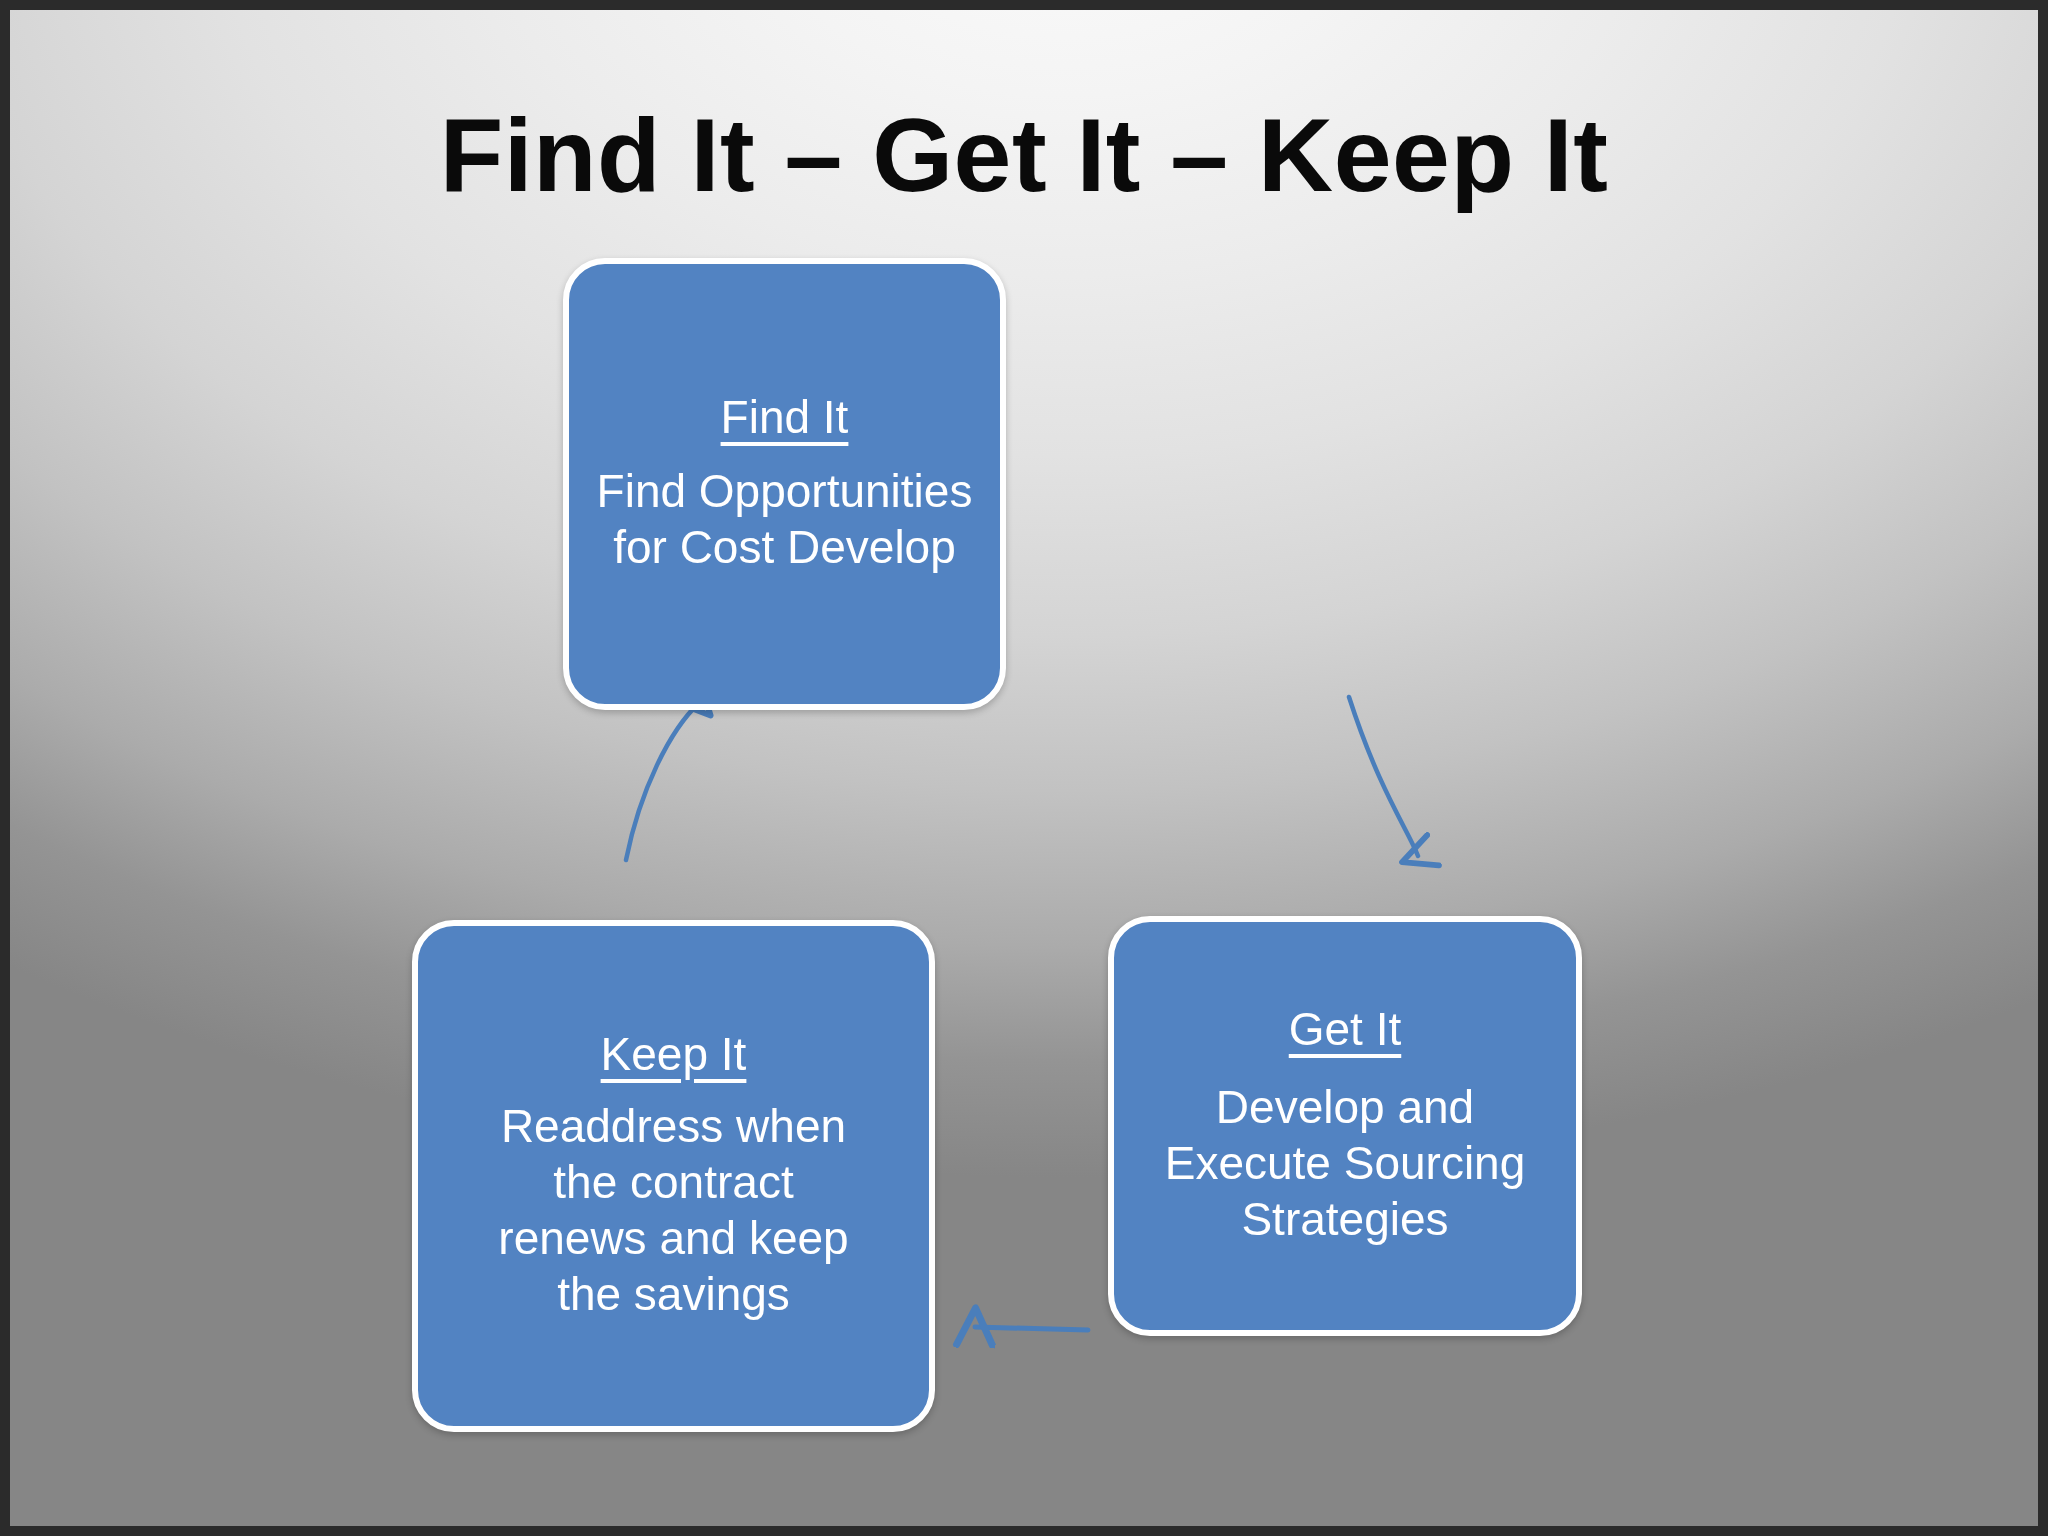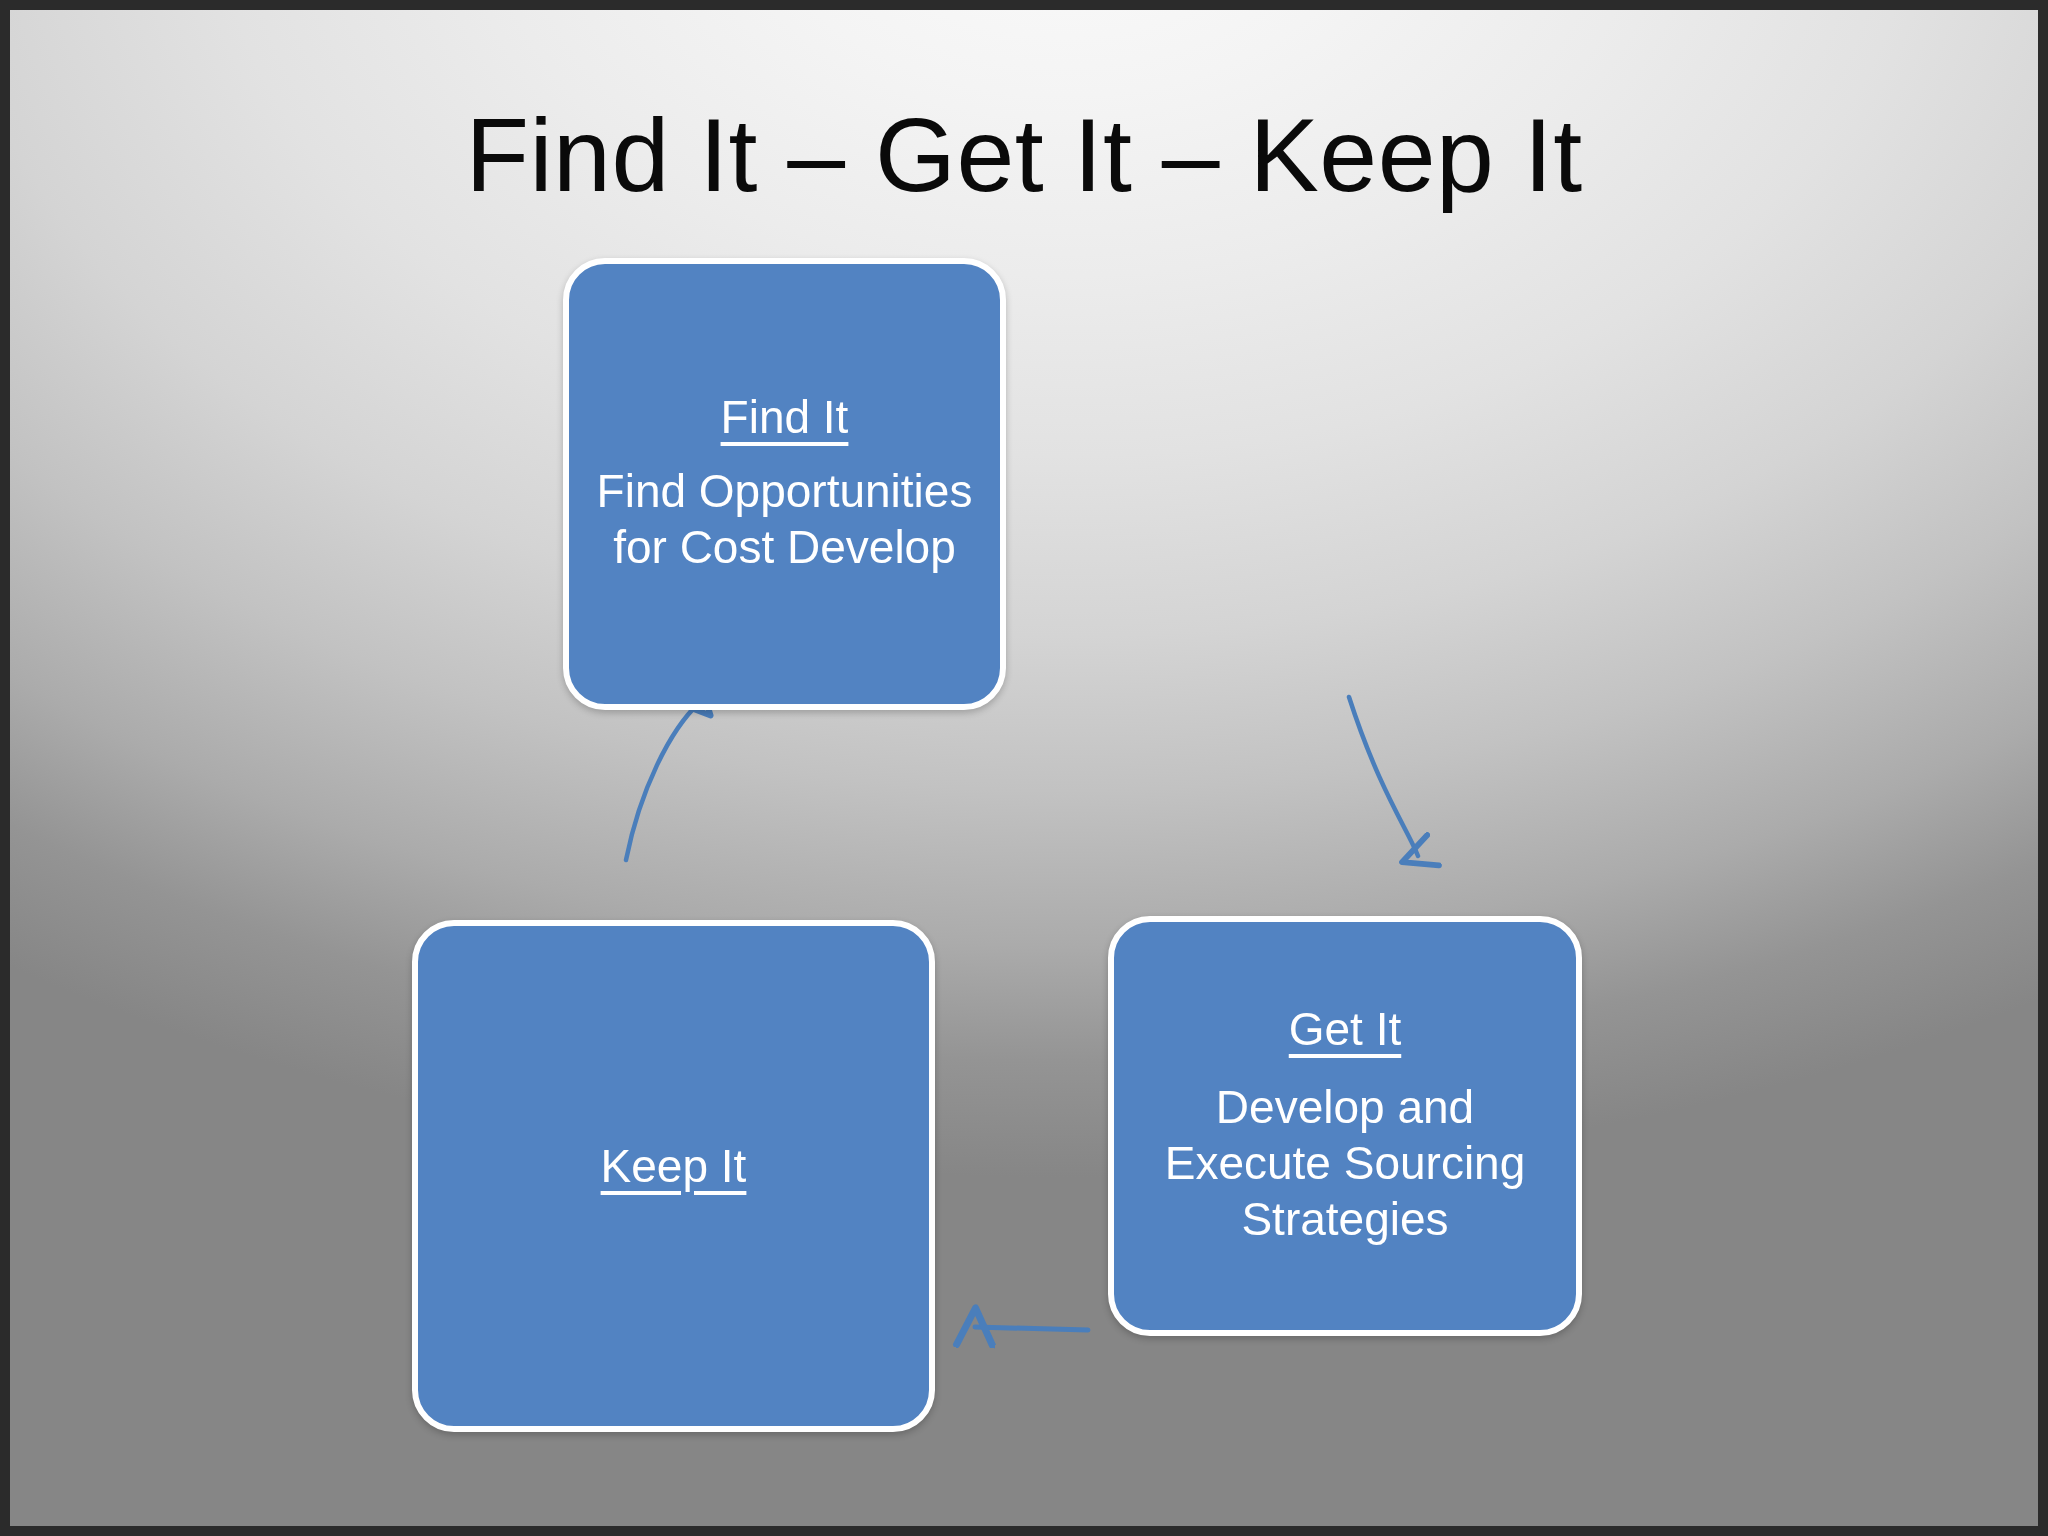--- a/index.html
+++ b/index.html
@@ -44,21 +44,21 @@
   
   .title {
     position: absolute;
     left: 0;
     right: 0;
     top: 96px;
     text-align: center;
     color: #0a0a0a;
     font-size: 104px;
     line-height: 1.15;
-    font-weight: 400;
+    font-weight: 700;
     letter-spacing: 0.5px;
     white-space: nowrap;
     font-family: "Liberation Sans", sans-serif;
   }
 
   
   .node {
     position: absolute;
     background: #5283C2;
     border: 6px solid #ffffff;
@@ -158,14 +158,18 @@
 
   <div class="node" id="node-get">
     <div class="node-title">Get It</div>
     <div class="node-body">Develop and
 Execute Sourcing
 Strategies</div>
   </div>
 
   <div class="node" id="node-keep">
     <div class="node-title">Keep It</div>
+    <div class="node-body">Readdress  when
+the contract
+renews and keep
+the savings</div>
   </div>
 </div>
 
 </body></html>

